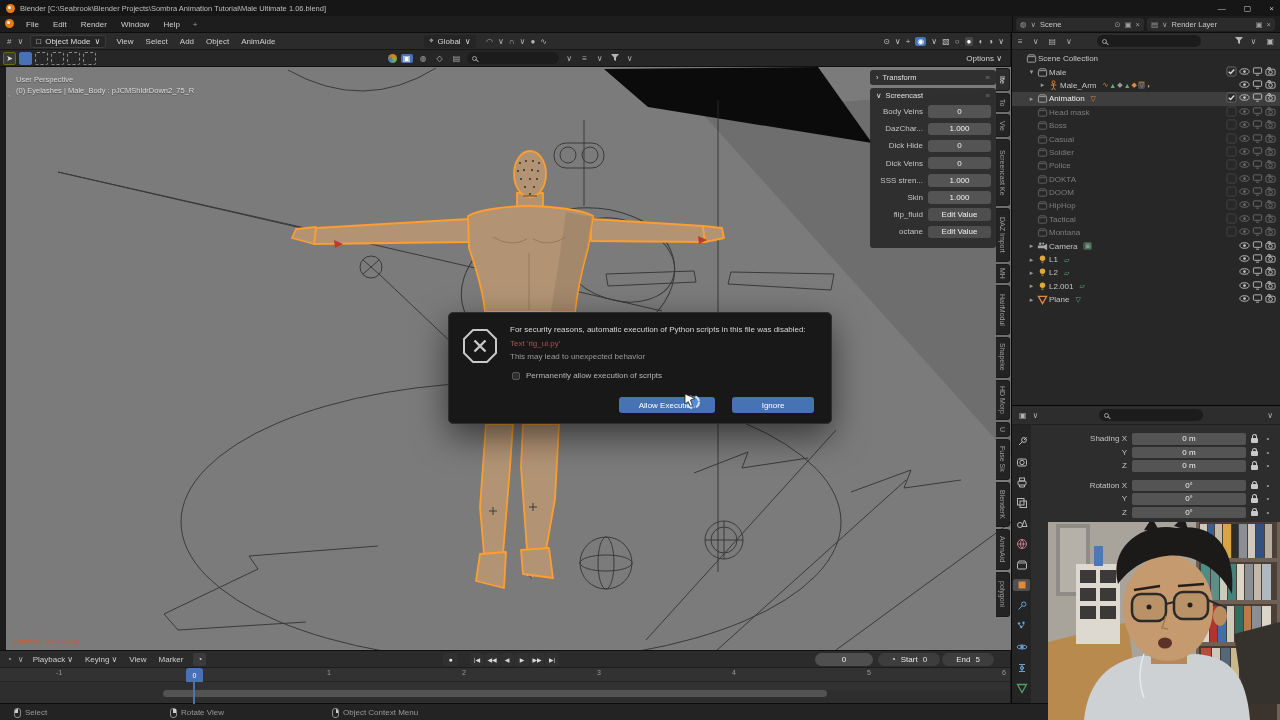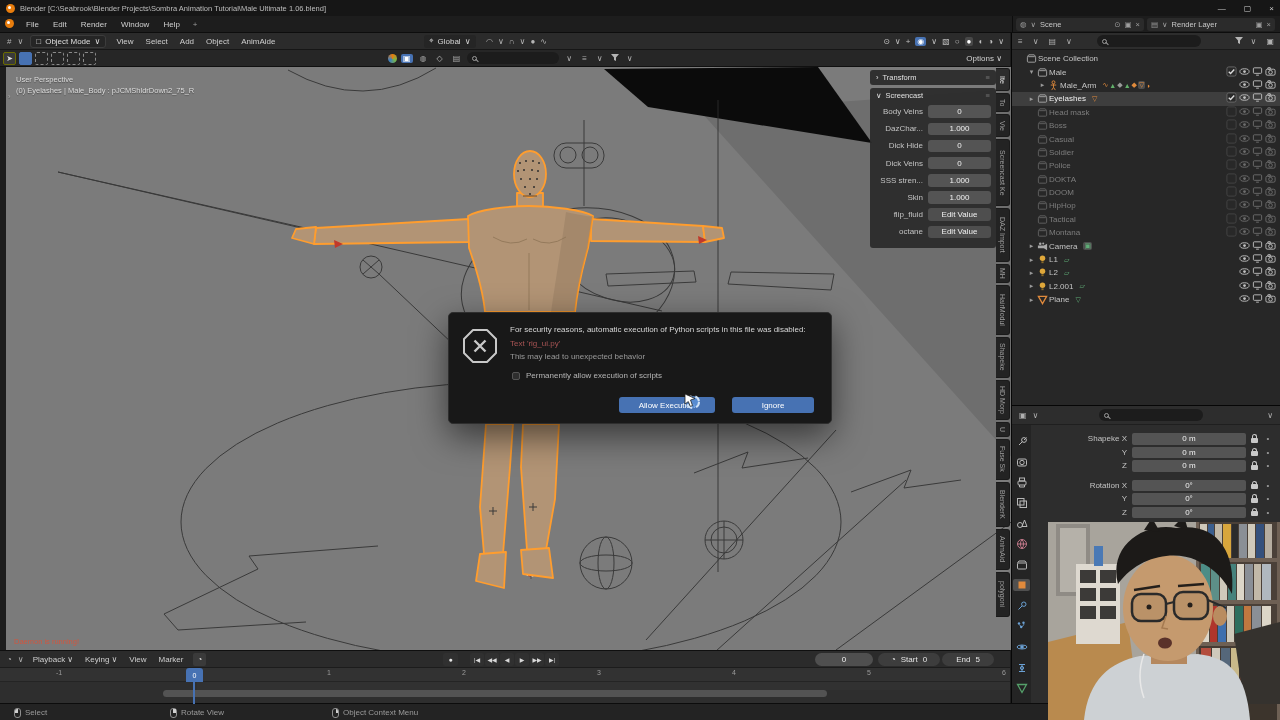--- a/index.html
+++ b/index.html
@@ -549,21 +549,21 @@
         </div>
 
         <div class="ol-row sel" style="padding-left: 15px;">
           <span class="ol-arrow">▸</span>
           <span class="ol-ico">
             <svg viewBox="0 0 12 12" width="11" height="11" fill="none" stroke="#a8a8a8">
               <rect x="1.5" y="4" width="9" height="6" rx="1"></rect>
               <path d="M1.5,4 L3,2 h6 l1.5,2"></path>
             </svg>
           </span>
-          <span class="ol-label">Eyelashes</span>
+          <span class="ol-label">Animation</span>
           <span class="ol-badges">
             <span class="badge" style="color: rgb(224, 138, 60);">▽</span>
           </span>
           <span class="ol-vis">
             <span><svg viewBox="0 0 12 12" width="11" height="11">
                 <rect x="1" y="1" width="10" height="10" rx="2" fill="#2a2a2a" stroke="#6a6a6a"></rect>
                 <path d="M3,6.2 L5,8.2 L9,3.8" stroke="#dcdcdc" stroke-width="1.5" fill="none"></path>
               </svg></span>
             <span><svg viewBox="0 0 12 12" width="11" height="11" fill="none" stroke="#c2c2c2">
                 <ellipse cx="6" cy="6" rx="5" ry="3"></ellipse>
@@ -1128,21 +1128,21 @@
           <svg viewBox="0 0 12 12" width="12" height="12">
             <circle cx="6" cy="6" r="4.5" fill="#b5566a"></circle>
             <path d="M6,1.5 a4.5,4.5 0 0 1 0,9 Z" fill="#8a3a4e"></path>
           </svg>
         </span>
       </div>
     <div class="prcontent">
       <div>
 
           <div class="tr-row">
-            <span class="tr-label">Shapeke X</span>
+            <span class="tr-label">Shading X</span>
             <span class="tr-value">0 m</span>
             <span class="lockcol">
               <span class="lock"></span>
             </span>
             <span class="dotcol">•</span>
           </div>
 
           <div class="tr-row">
             <span class="tr-label">Y</span>
             <span class="tr-value">0 m</span>

